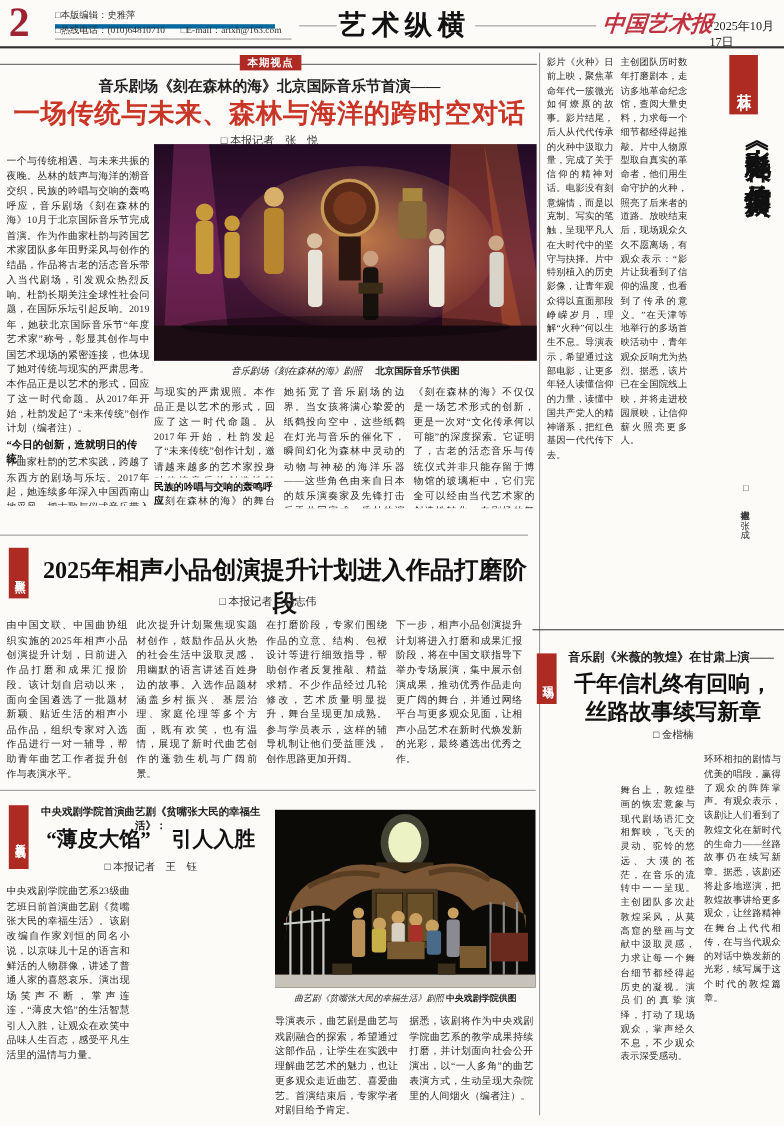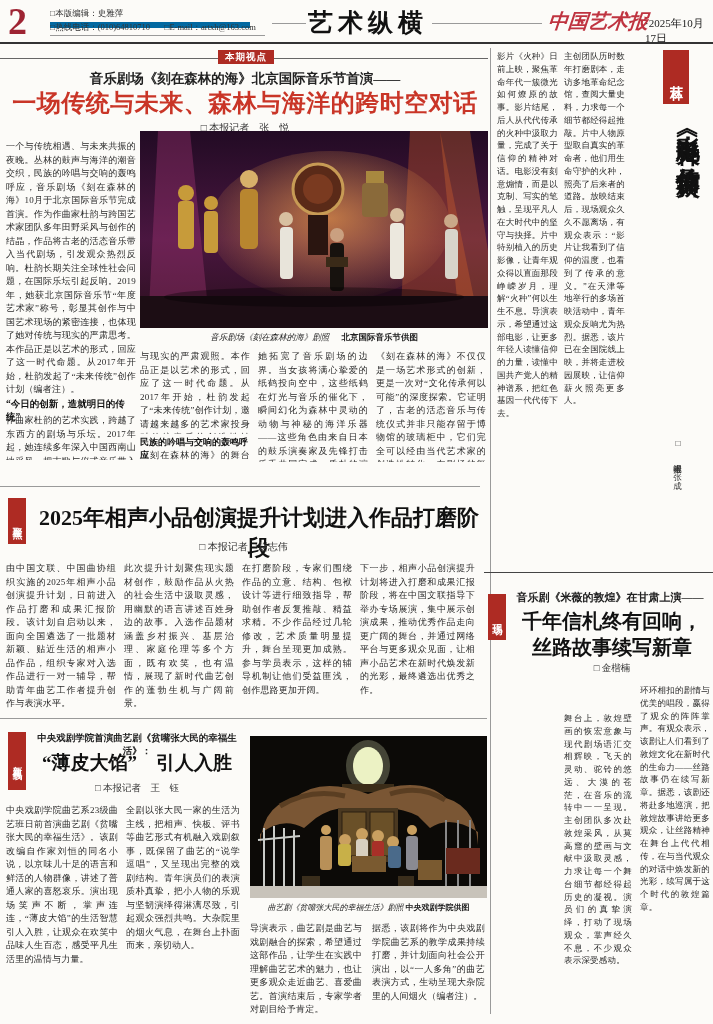--- a/index.html
+++ b/index.html
@@ -20,21 +20,21 @@
   .center{text-align:center;}
   svg{display:block;}
 </style>
 </head>
 <body>
 
 <div id="paper">
 
   <div class="abs" style="left:0;top:0;width:713px;height:42px;">
     <div class="abs" style="left:8px;top:2px;font-size:38px;color:#9e2433;font-weight:bold;line-height:1;">2</div>
-    <div class="abs" style="left:50px;top:8px;font-size:8.5px;color:#333;width:200px;border-bottom:6px solid #0369a1;padding-bottom:2px;">□本版编辑：史雅萍</div>
+    <div class="abs" style="left:50px;top:8px;font-size:8.5px;color:#333;width:200px;border-bottom:4px solid #0369a1;padding-bottom:2px;">□本版编辑：史雅萍</div>
     <div class="abs" style="left:50px;top:22px;font-size:8.5px;color:#333;white-space:nowrap;">
       <span>□热线电话：(010)64810710</span>
       <span style="display:inline-block;width:10px;"></span>
       <span>□E-mail：artxh@163.com</span>
     </div>
     <div class="hair" style="left:50px;top:35px;width:215px;height:1px;"></div>
     <div class="hair" style="left:272px;top:23px;width:34px;height:1px;"></div>
     <div class="abs" style="left:308px;top:6px;font-size:25px;font-weight:bold;letter-spacing:5px;color:#111;text-align:center;">艺术纵横</div>
     <div class="hair" style="left:432px;top:23px;width:110px;height:1px;"></div>
     <div class="abs" style="left:548px;top:8px;font-size:20px;font-weight:bold;font-style:italic;color:#bf3440;transform:skewX(-5deg);">中国艺术报</div>
@@ -139,21 +139,20 @@
   <div class="abs center byline" style="left:514px;top:662px;width:196px;font-size:9.5px;">□ 金楷楠</div>
   <div class="col col-narrow" style="left:564px;top:712px;width:68px;height:334px;">舞台上，敦煌壁画的恢宏意象与现代剧场语汇交相辉映，飞天的灵动、驼铃的悠远、大漠的苍茫，在音乐的流转中一一呈现。主创团队多次赴敦煌采风，从莫高窟的壁画与文献中汲取灵感，力求让每一个舞台细节都经得起历史的凝视。演员们的真挚演绎，打动了现场观众，掌声经久不息，不少观众表示深受感动。</div>
   <div class="col col-narrow" style="left:640px;top:684px;width:70px;height:334px;">环环相扣的剧情与优美的唱段，赢得了观众的阵阵掌声。有观众表示，该剧让人们看到了敦煌文化在新时代的生命力——丝路故事仍在续写新章。据悉，该剧还将赴多地巡演，把敦煌故事讲给更多观众，让丝路精神在舞台上代代相传，在与当代观众的对话中焕发新的光彩，续写属于这个时代的敦煌篇章。</div>
 
   <div class="hair" style="left:0;top:718px;width:487px;height:1px;"></div>
   <div class="badge vbadge abs" style="left:8px;top:732px;width:18px;height:58px;font-size:9.5px;">新视线</div>
   <div class="abs kicker center" style="left:28px;top:732px;width:218px;font-size:9.5px;">中央戏剧学院首演曲艺剧《贫嘴张大民的幸福生活》：</div>
   <div class="abs center" style="left:28px;top:750px;width:218px;font-size:19px;font-weight:bold;color:#111;">“薄皮大馅”　引人入胜</div>
   <div class="abs center byline" style="left:28px;top:782px;width:218px;font-size:9.5px;">□ 本报记者　王　钰</div>
   <div class="col" style="left:6px;top:804px;width:112px;height:216px;">中央戏剧学院曲艺系23级曲艺班日前首演曲艺剧《贫嘴张大民的幸福生活》。该剧改编自作家刘恒的同名小说，以京味儿十足的语言和鲜活的人物群像，讲述了普通人家的喜怒哀乐。演出现场笑声不断，掌声连连，“薄皮大馅”的生活智慧引人入胜，让观众在欢笑中品味人生百态，感受平凡生活里的温情与力量。</div>
-  <div class="col" style="left:126px;top:804px;width:114px;height:216px;">全剧以张大民一家的生活为主线，把相声、快板、评书等曲艺形式有机融入戏剧叙事，既保留了曲艺的“说学逗唱”，又呈现出完整的戏剧结构。青年演员们的表演质朴真挚，把小人物的乐观与坚韧演绎得淋漓尽致，引起观众强烈共鸣。大杂院里的烟火气息，在舞台上扑面而来，亲切动人。</div>
 
   <div class="abs" style="left:250px;top:736px;width:237px;height:162px;">
     <svg width="237" height="162" viewBox="0 0 237 162">
       <rect width="237" height="162" fill="#0c0a07"></rect>
       <ellipse cx="118" cy="30" rx="15" ry="19" fill="#edf2c4"></ellipse>
       <ellipse cx="118" cy="30" rx="22" ry="26" fill="#edf2c4" opacity=".25"></ellipse>
       <rect x="92" y="48" width="52" height="8" fill="#3a2c18"></rect>
       <path d="M10,120 Q8,70 45,62 Q70,40 118,58 Q170,38 196,62 Q230,72 228,120 L228,96 Q200,78 180,92 L168,80 Q140,66 118,78 Q92,64 66,82 L54,92 Q32,80 10,98 Z" fill="#7a5634"></path>
       <path d="M30,70 Q60,52 95,60 M140,58 Q170,48 195,64" stroke="#5a3e22" stroke-width="5" fill="none"></path>
       <rect x="62" y="88" width="112" height="62" fill="#32261500"></rect>

